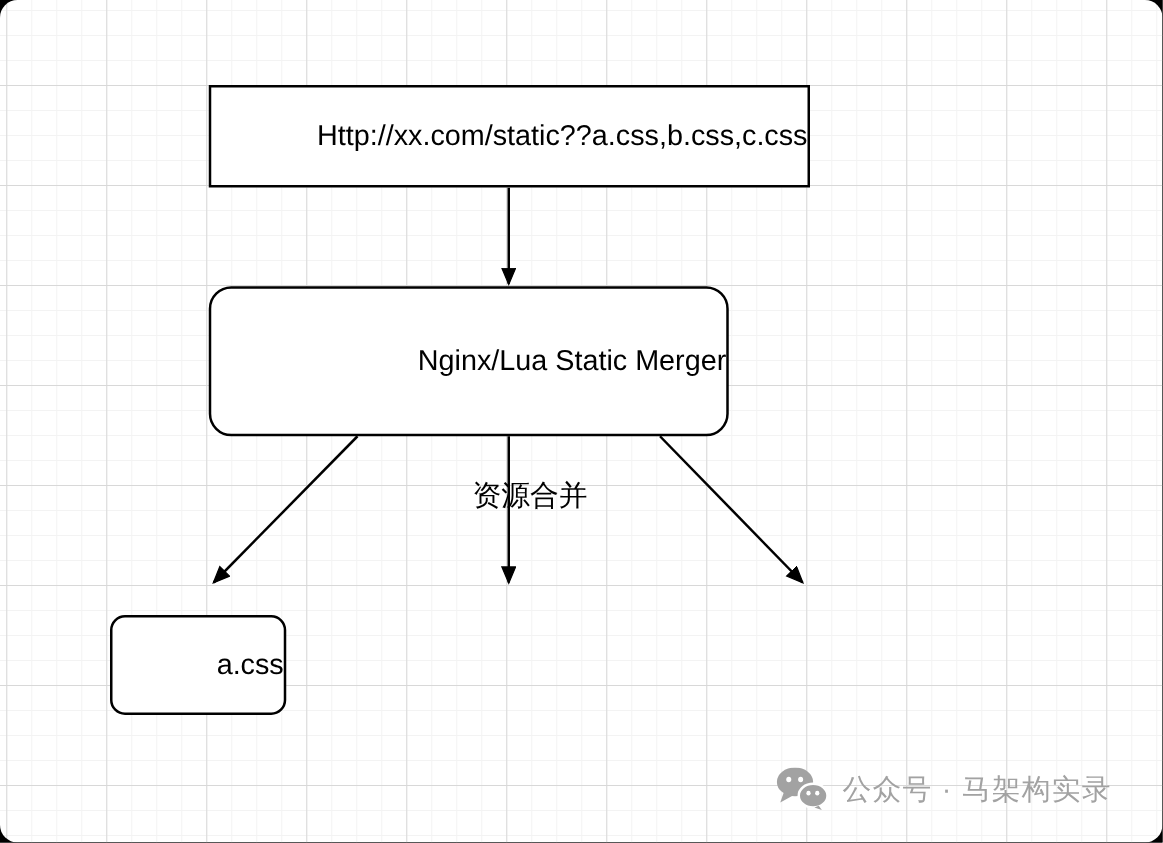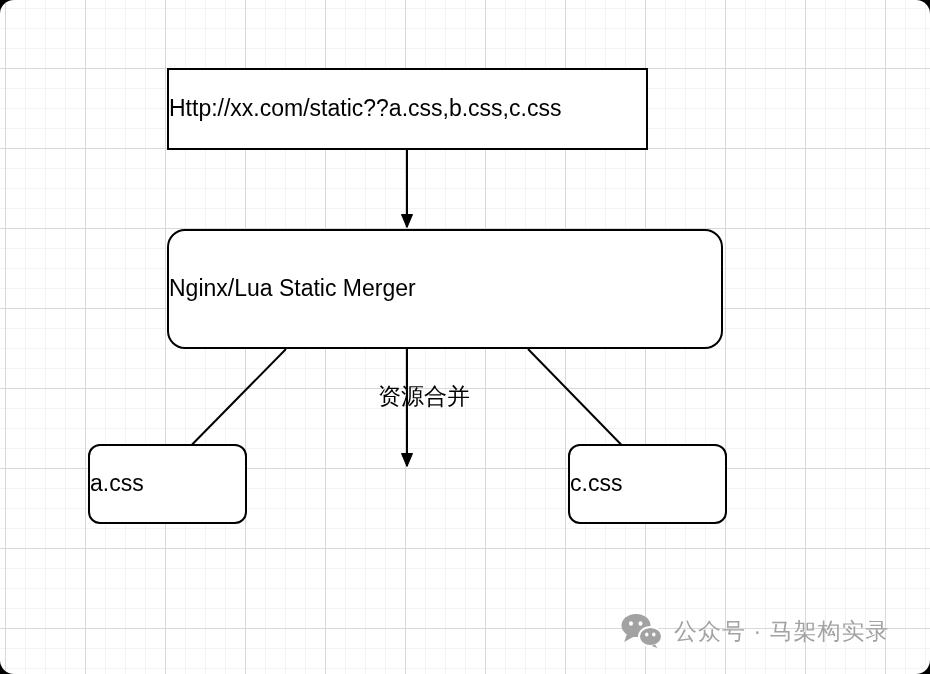--- a/index.html
+++ b/index.html
@@ -37,29 +37,29 @@
     left: 0;
     top: 0;
   }
   .node {
     position: absolute;
     box-sizing: border-box;
     background: #ffffff;
     border: 2px solid var(--stroke);
     display: flex;
     align-items: center;
-    justify-content: flex-start;
+    justify-content: flex-end;
     font-size: 23px;
     color: var(--text);
     text-align: center;
     line-height: 1.2;
   }
   .node-url    { left: 167px; top: 68px;  width: 481px; height: 82px; }
-  .node-merger { left: 167px; top: 229px; width: 556px; height: 120px; border-radius: 18px; }
-  .node-small  { top: 444px; width: 159px; height: 80px; border-radius: 12px; }
+  .node-merger { left: 167px; top: 229px; width: 416px; height: 120px; border-radius: 18px; }
+  .node-small  { top: 492px; width: 141px; height: 80px; border-radius: 12px; }
   .node-a { left: 88px; }
   .node-b { left: 328px; }
   .node-c { left: 568px; }
   .edge-label {
     position: absolute;
     left: 364px;
     top: 384px;
     width: 120px;
     text-align: center;
     font-size: 23px;
@@ -105,23 +105,20 @@
     <span>Nginx/Lua Static Merger</span>
   </div>
 
   <div class="edge-label">资源合并</div>
 
   <div class="node node-small node-a">
     <span>a.css</span>
   </div>
 
 
-  <div class="node node-small node-c">
-    <span>c.css</span>
-  </div>
 
   <div class="watermark">
     <svg class="wm-icon" width="42" height="34" viewBox="0 0 42 34">
 
       <ellipse cx="15" cy="11.5" rx="14.5" ry="11.5" fill="#a2a2a2"></ellipse>
       <polygon points="6,20 3.2,28 13,22.5" fill="#a2a2a2"></polygon>
       <ellipse cx="10" cy="9.5" rx="2" ry="2.2" fill="#ffffff"></ellipse>
       <ellipse cx="19.5" cy="9.5" rx="2" ry="2.2" fill="#ffffff"></ellipse>
 
       <ellipse cx="29.5" cy="22.5" rx="11.5" ry="9.5" fill="#a2a2a2" stroke="#ffffff" stroke-width="2"></ellipse>

